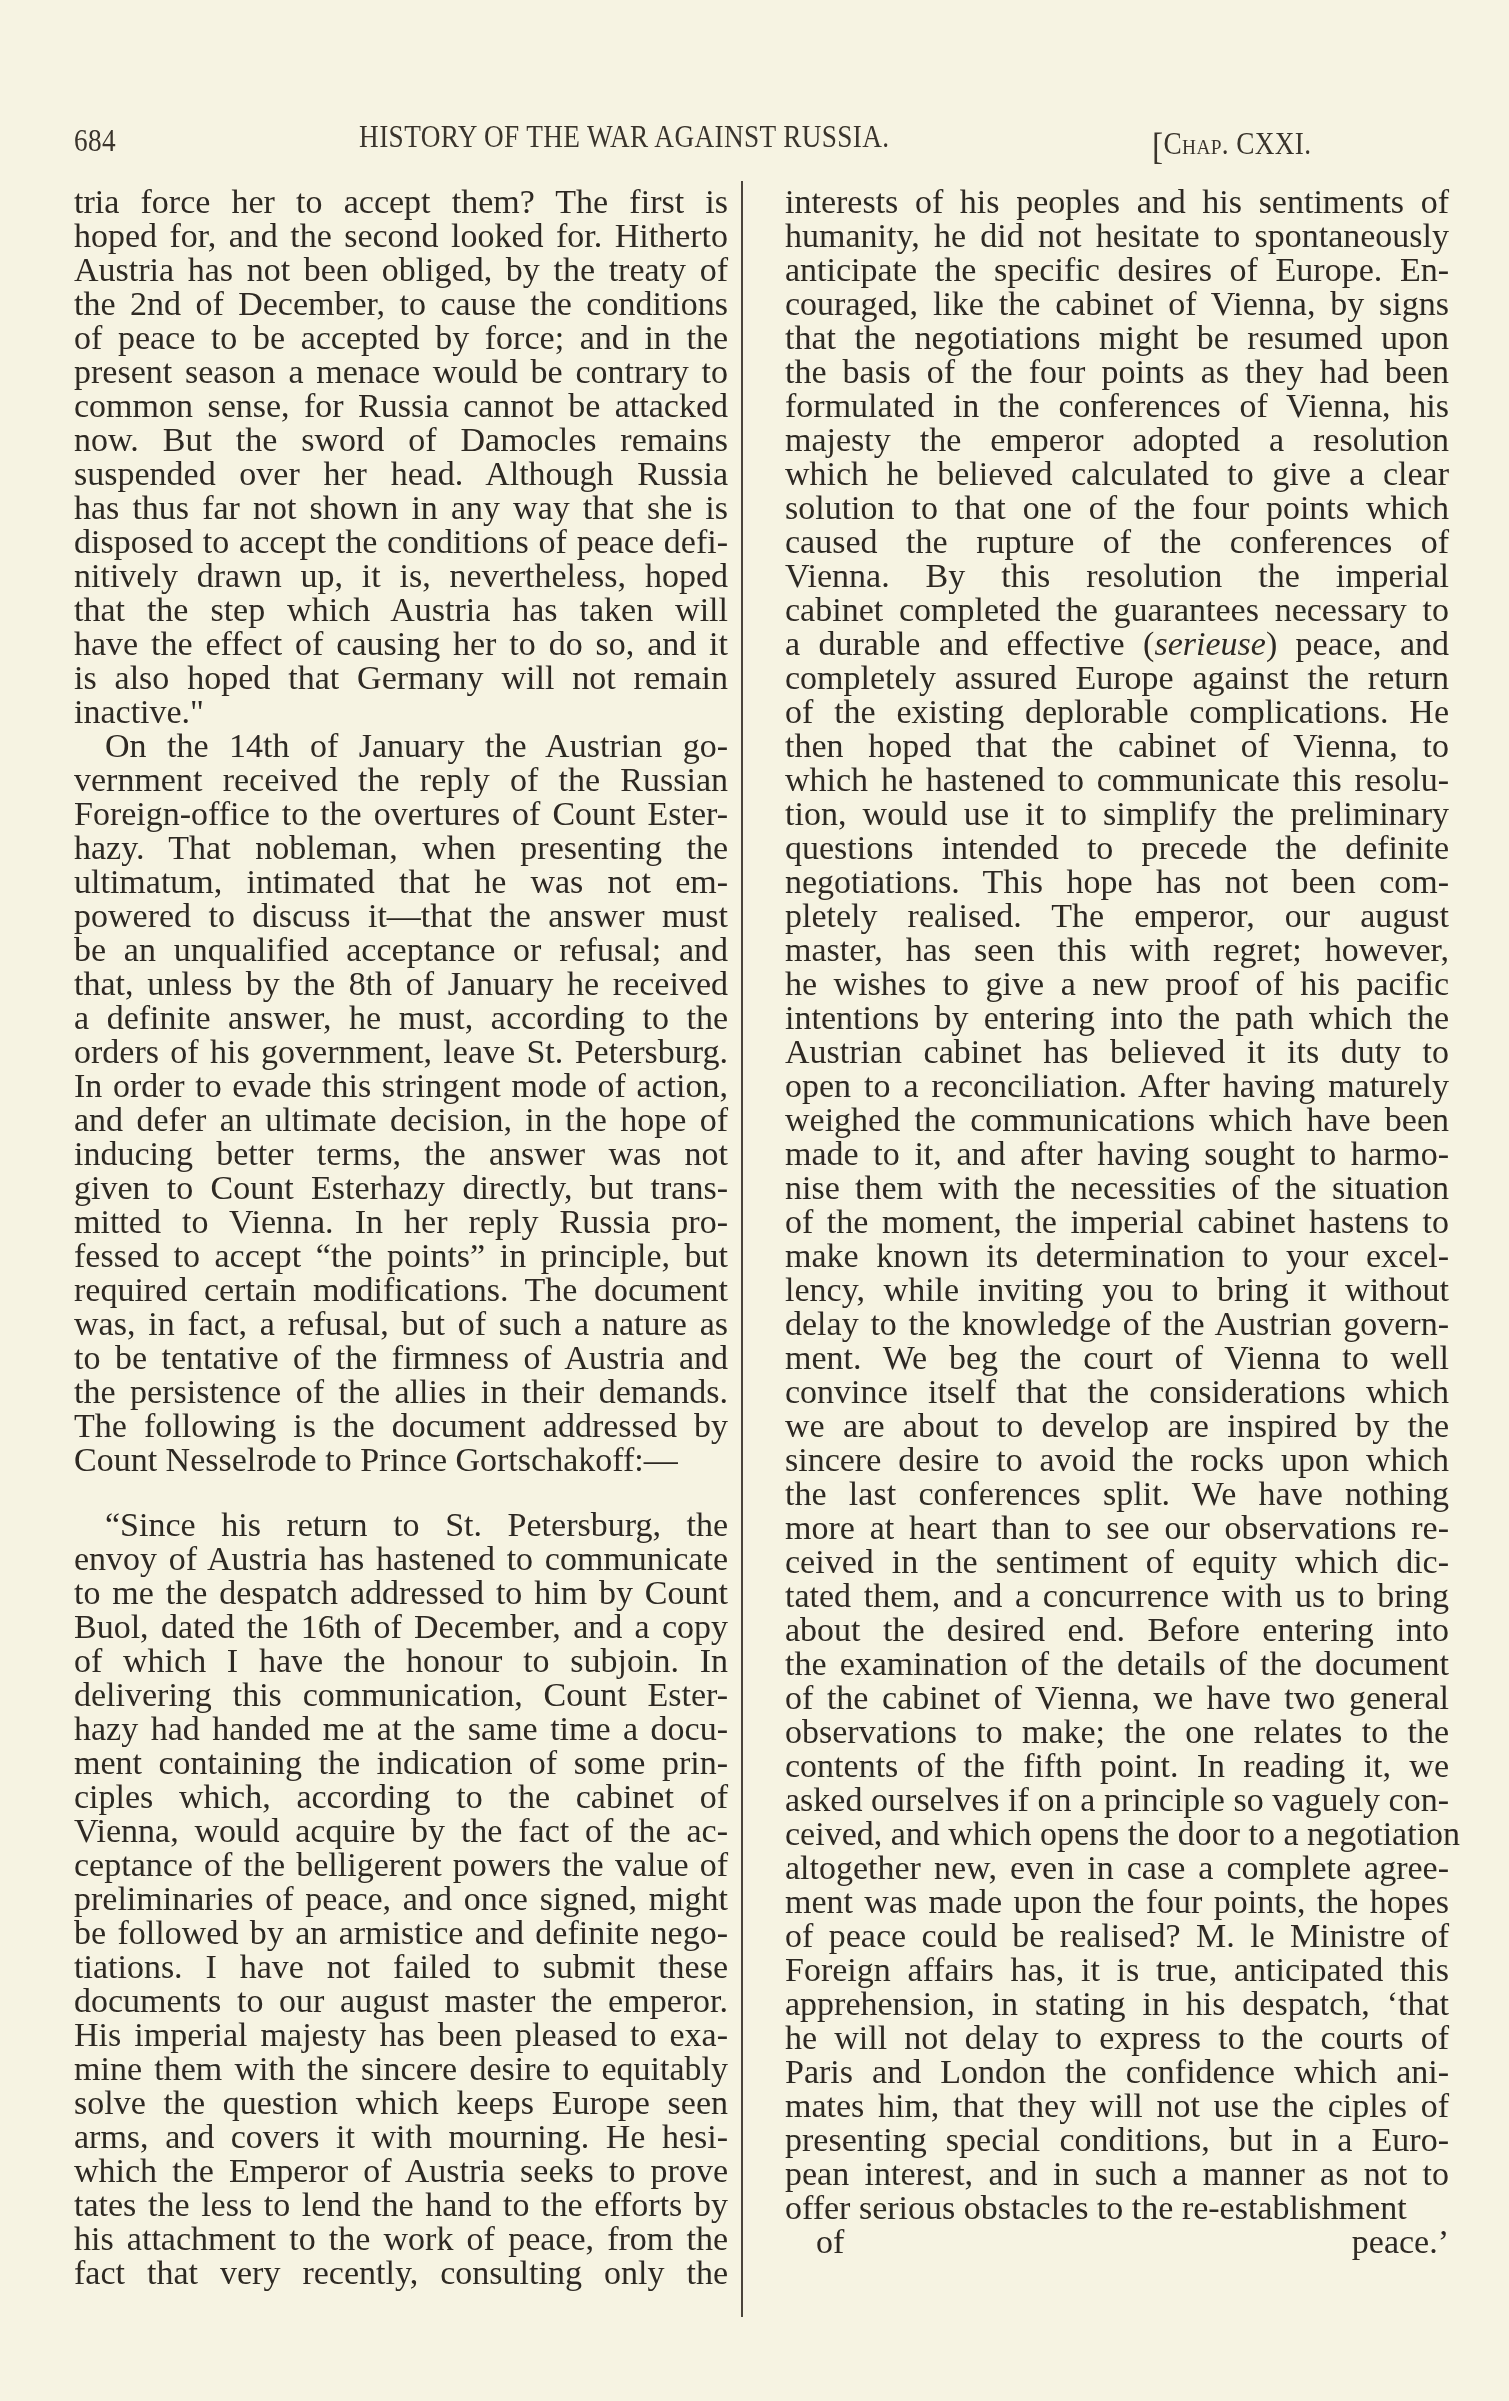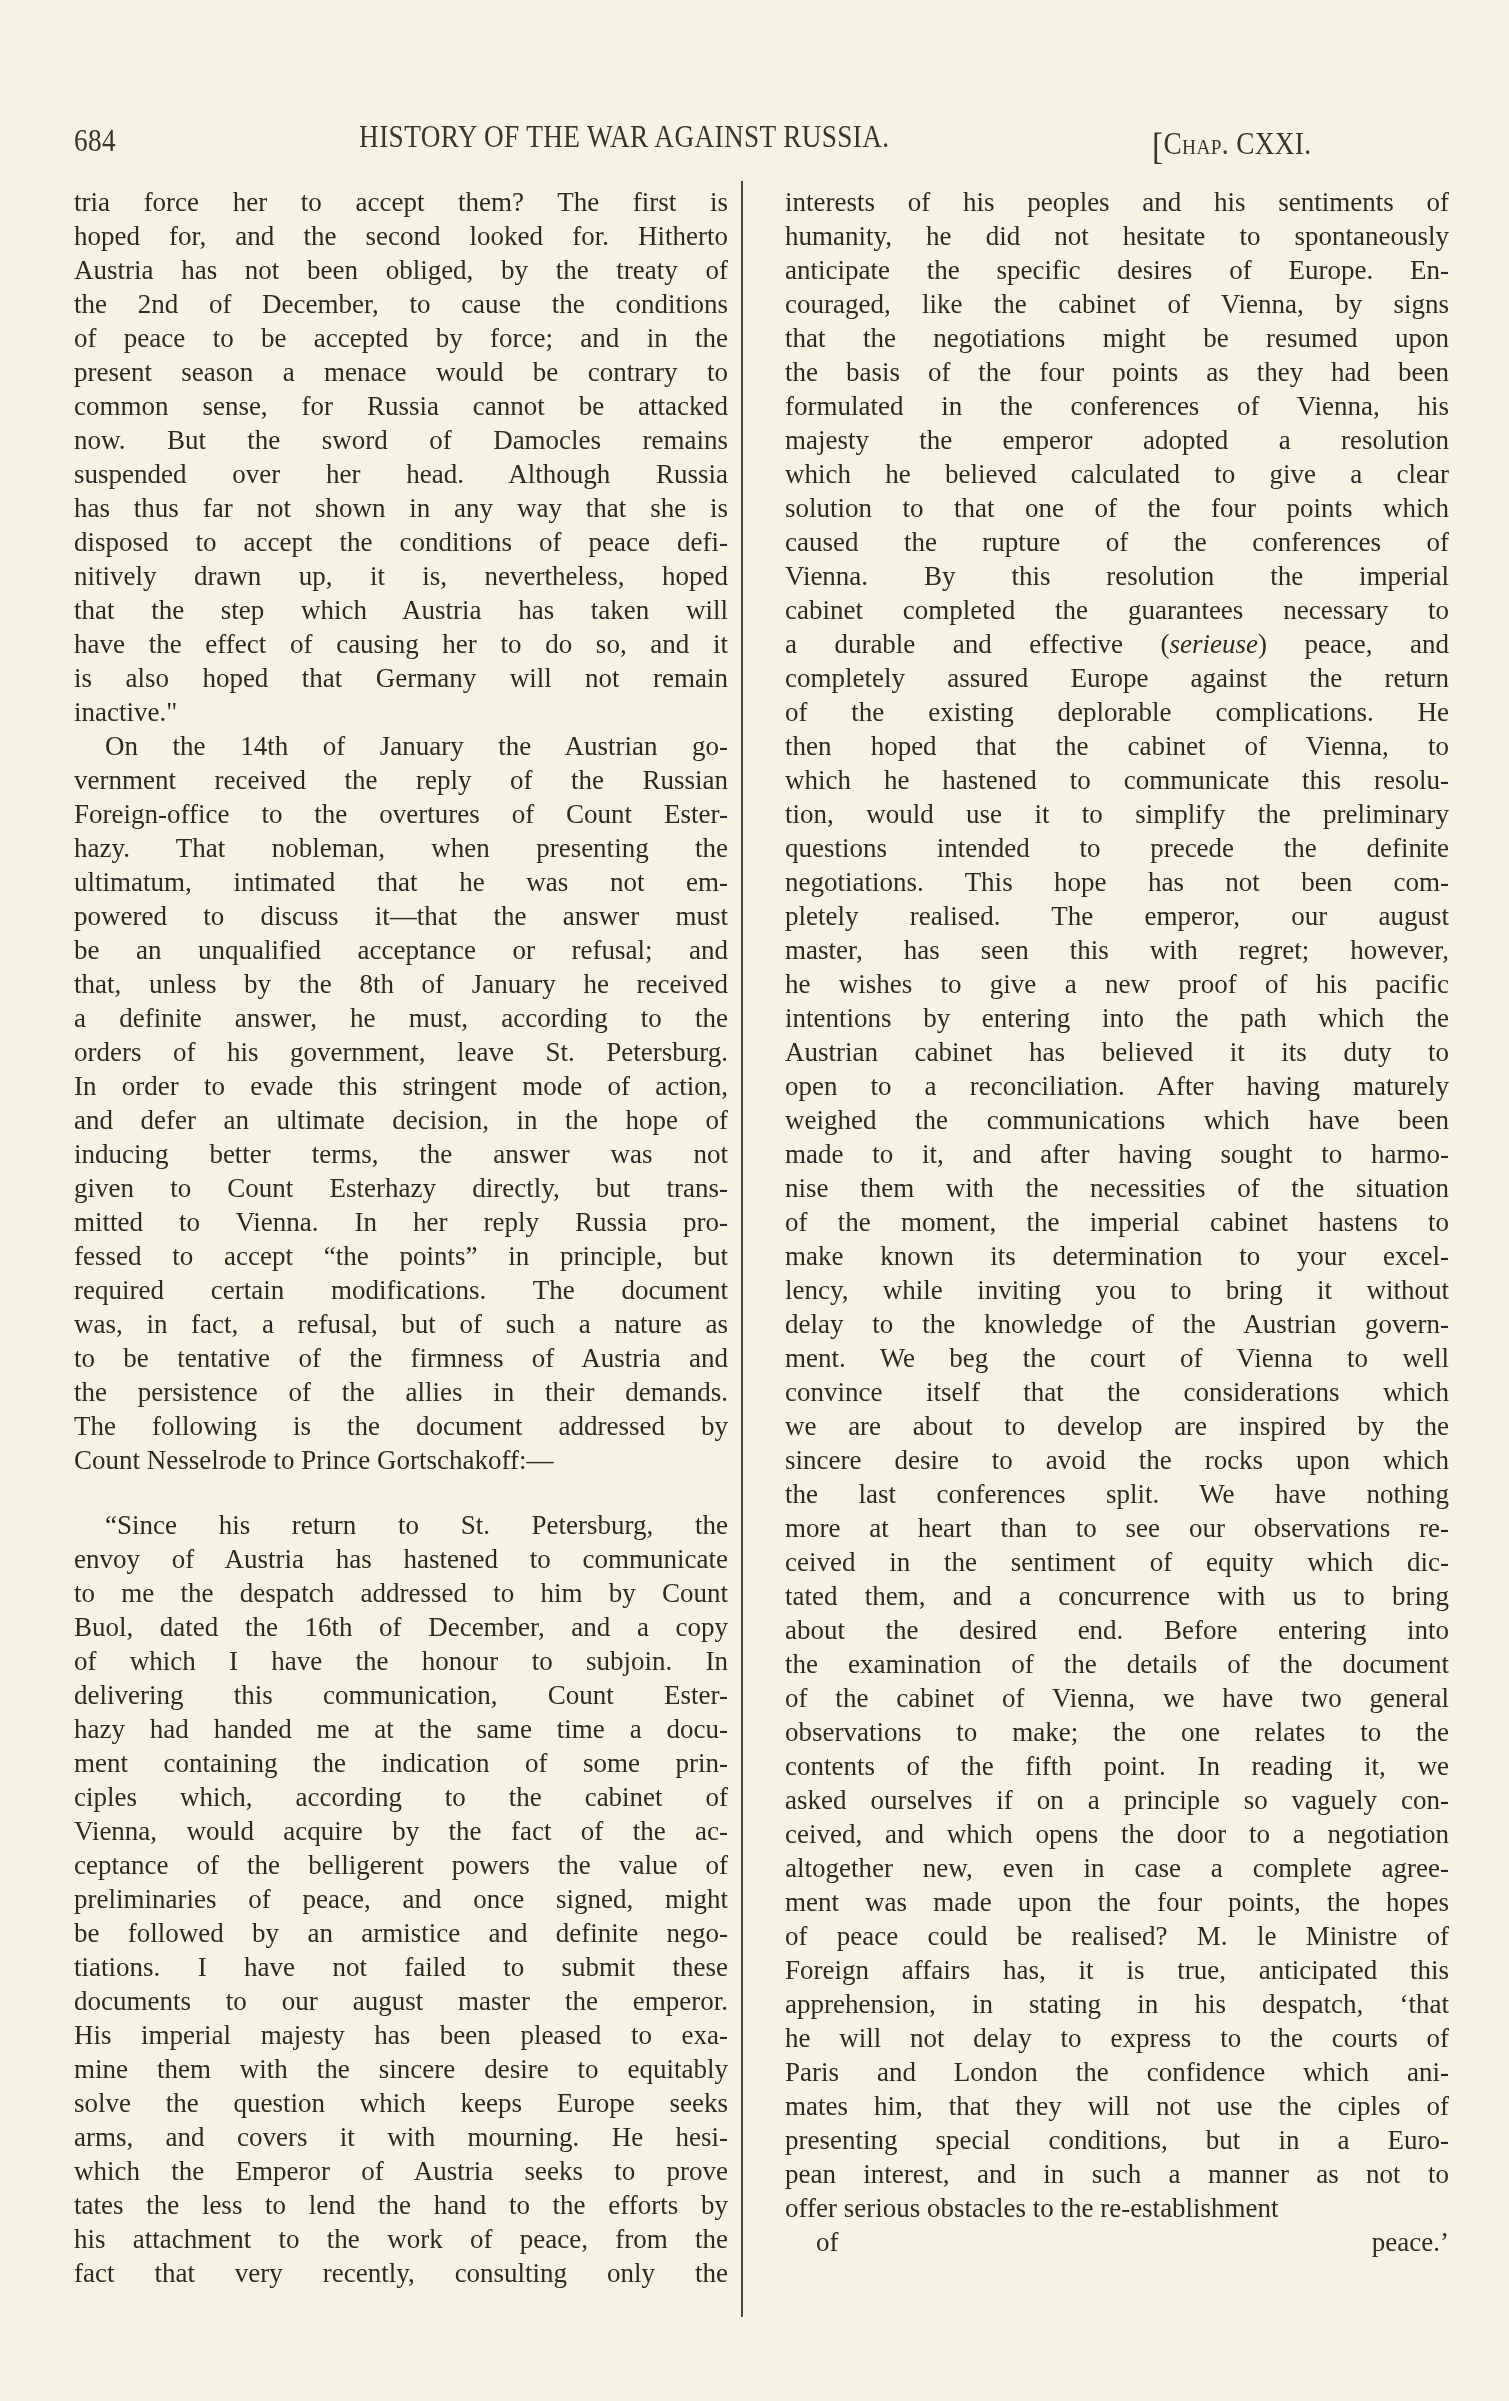--- a/index.html
+++ b/index.html
@@ -57,21 +57,21 @@
       position: relative;
       top: 5.2px;
     }
     .running-head .chapter .chap-small {
       font-variant: small-caps;
     }
     .column {
       position: absolute;
       top: 151px;
       font-family: "Liberation Serif", "DejaVu Serif", serif;
-      font-size: 27px;
+      font-size: 34px;
       line-height: 34px;
       color: #2e2923;
       text-align: justify;
     }
     .column.left {
       left: 74px;
       width: 654px;
     }
     .column.right {
       left: 785px;
@@ -169,21 +169,21 @@
     <span class="line">ment containing the indication of some prin-</span>
     <span class="line">ciples which, according to the cabinet of</span>
     <span class="line">Vienna, would acquire by the fact of the ac-</span>
     <span class="line">ceptance of the belligerent powers the value of</span>
     <span class="line">preliminaries of peace, and once signed, might</span>
     <span class="line">be followed by an armistice and definite nego-</span>
     <span class="line">tiations. I have not failed to submit these</span>
     <span class="line">documents to our august master the emperor.</span>
     <span class="line">His imperial majesty has been pleased to exa-</span>
     <span class="line">mine them with the sincere desire to equitably</span>
-    <span class="line">solve the question which keeps Europe seeks</span>
+    <span class="line">solve the question which keeps Europe seen</span>
     <span class="line">arms, and covers it with mourning. He hesi-</span>
     <span class="line">which the Emperor of Austria seeks to prove</span>
     <span class="line">tates the less to lend the hand to the efforts by</span>
     <span class="line">his attachment to the work of peace, from the</span>
     <span class="line">fact that very recently, consulting only the</span>
   </div>
 
   <div class="column right">
     <span class="line">interests of his peoples and his sentiments of</span>
     <span class="line">humanity, he did not hesitate to spontaneously</span>

